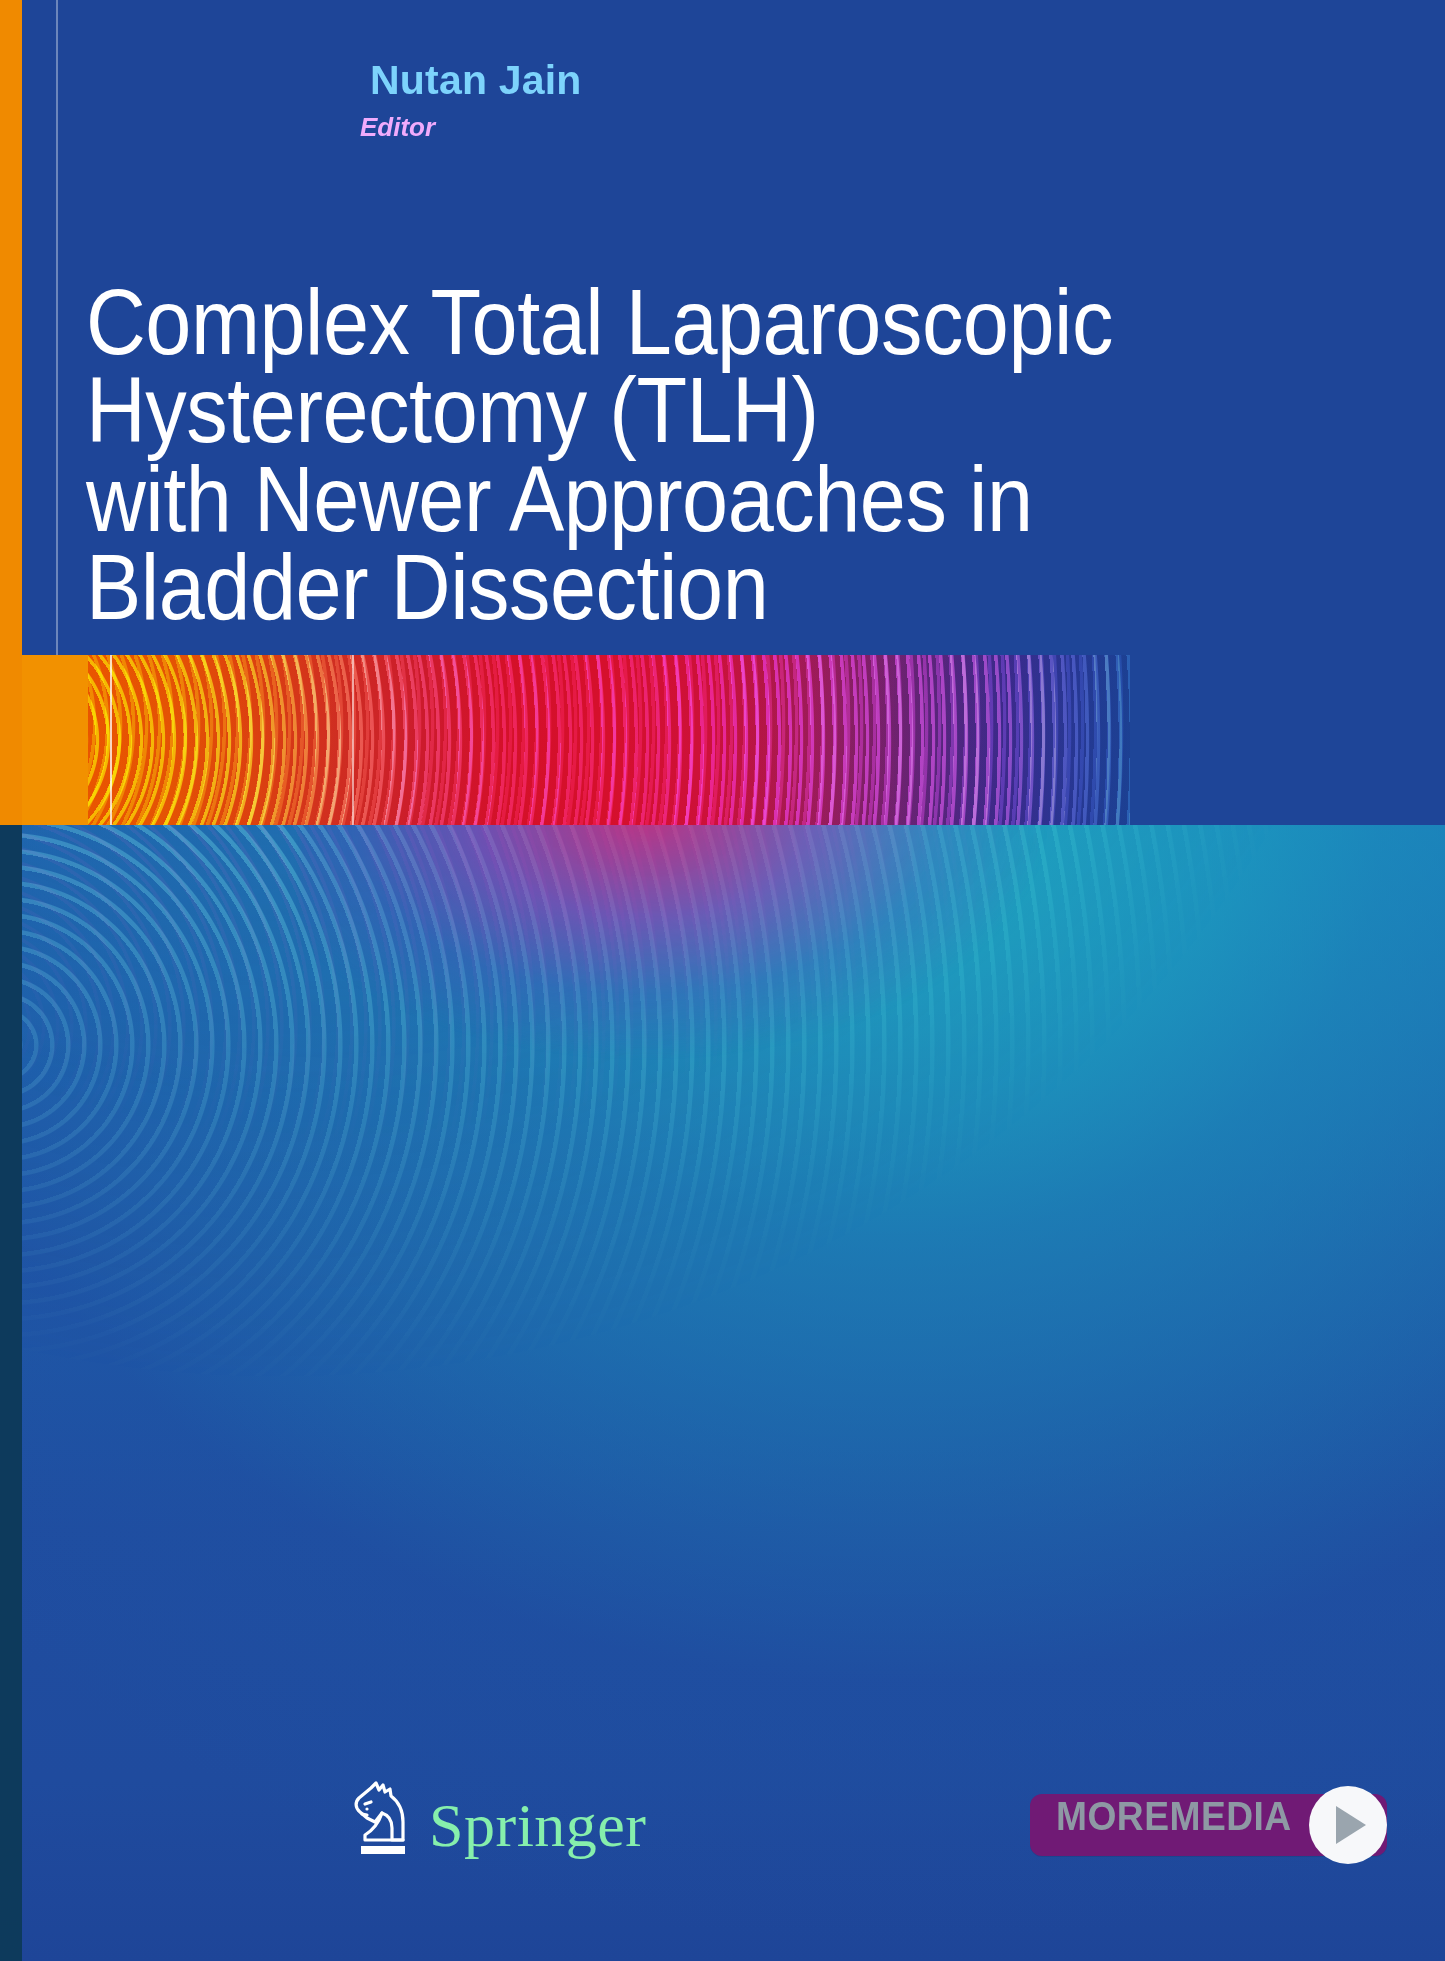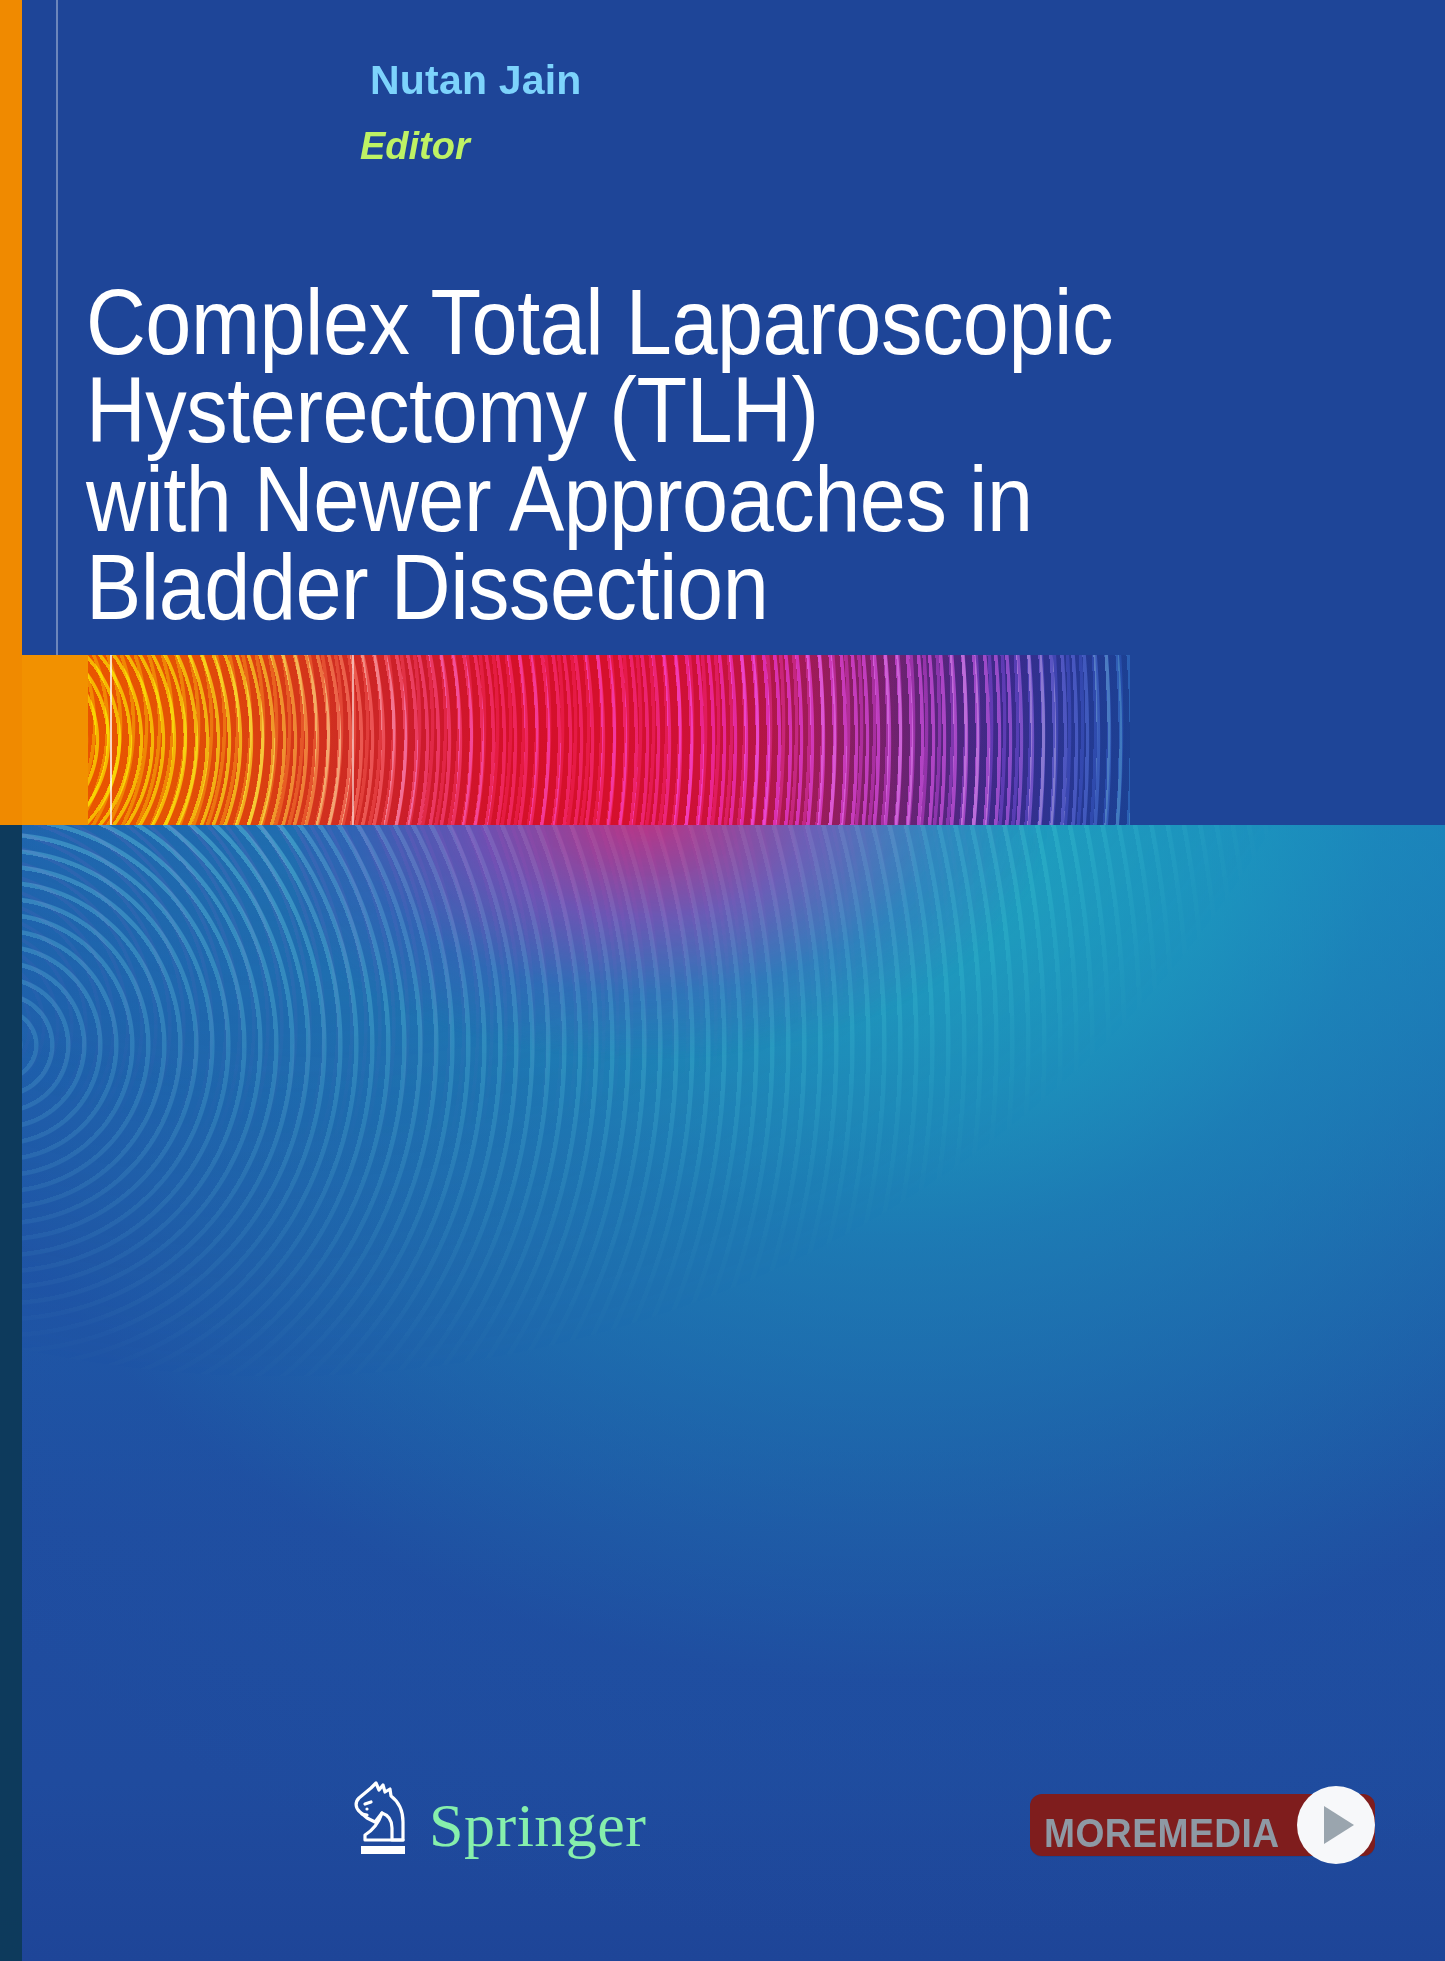--- a/index.html
+++ b/index.html
@@ -113,22 +113,22 @@
     background:rgba(255,255,255,.35);
   }
 
   
   .author{
     position:absolute;left:370px;top:57px;
     color:#7dd3fc;font-size:41px;font-weight:600;letter-spacing:.2px;
     font-family:"Liberation Sans", sans-serif;
   }
   .role{
-    position:absolute;left:360px;top:125px;
-    color:#bef264;font-size:38px;font-style:italic;font-weight:600;
+    position:absolute;left:360px;top:112px;
+    color:#f0abfc;font-size:26px;font-style:italic;font-weight:600;
     font-family:"Liberation Sans", sans-serif;
   }
   .title{
     position:absolute;left:86px;top:278px;width:1300px;
     color:#fff;
     font-family:"Liberation Sans", sans-serif;
     font-size:92px;line-height:.96;font-weight:400;
     letter-spacing:-0.5px;
     transform:scaleX(.90);transform-origin:left top;
   }
@@ -145,22 +145,22 @@
     font-size:62px;line-height:1;letter-spacing:.5px;
     position:relative;top:-4px;
   }
 
   
   .moremedia{
     position:absolute;left:1030px;top:1786px;
     height:78px;display:flex;align-items:center;
   }
   .mm-pill{
-    background:#7f1d1d;border-radius:12px;height:62px;
-    display:flex;align-items:flex-end;padding:0 78px 0 14px;
+    background:#701a75;border-radius:12px;height:62px;
+    display:flex;align-items:flex-start;padding:0 78px 0 26px;
     box-shadow:0 1px 0 rgba(0,0,0,.08);
   }
   .mm-text{
     color:#8e99a4;font-family:"Liberation Sans", sans-serif;
     font-size:40px;font-weight:700;letter-spacing:.5px;
     transform:scaleX(.93);transform-origin:left center;
     white-space:nowrap;
   }
   .mm-circle{
     position:absolute;right:0;top:0;width:78px;height:78px;border-radius:50%;

